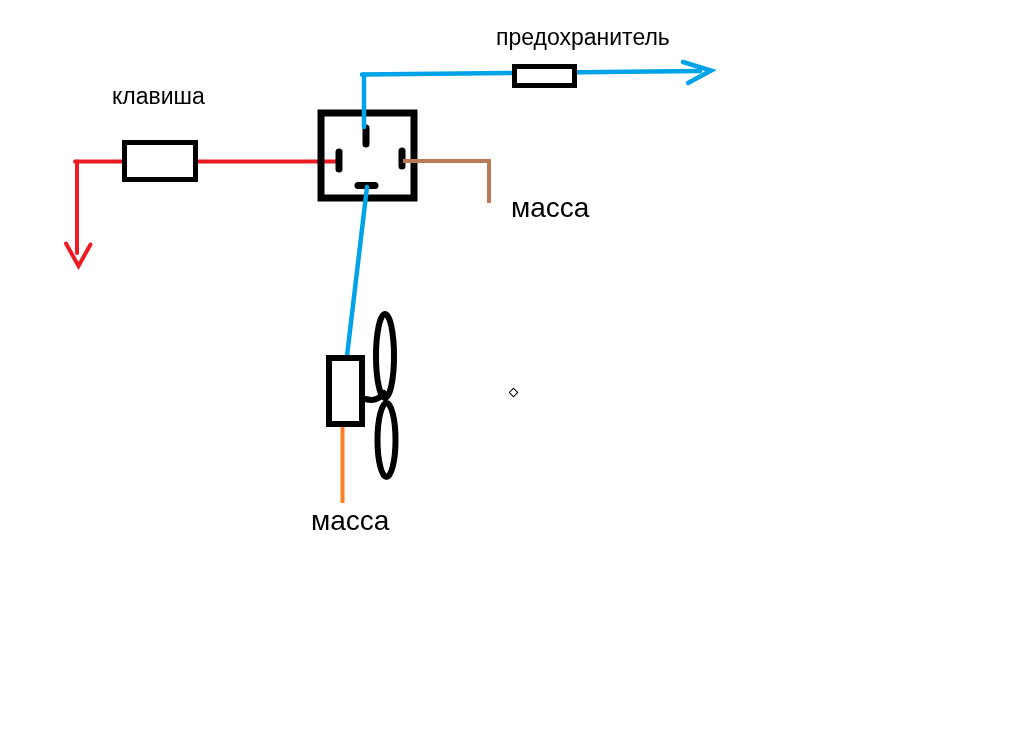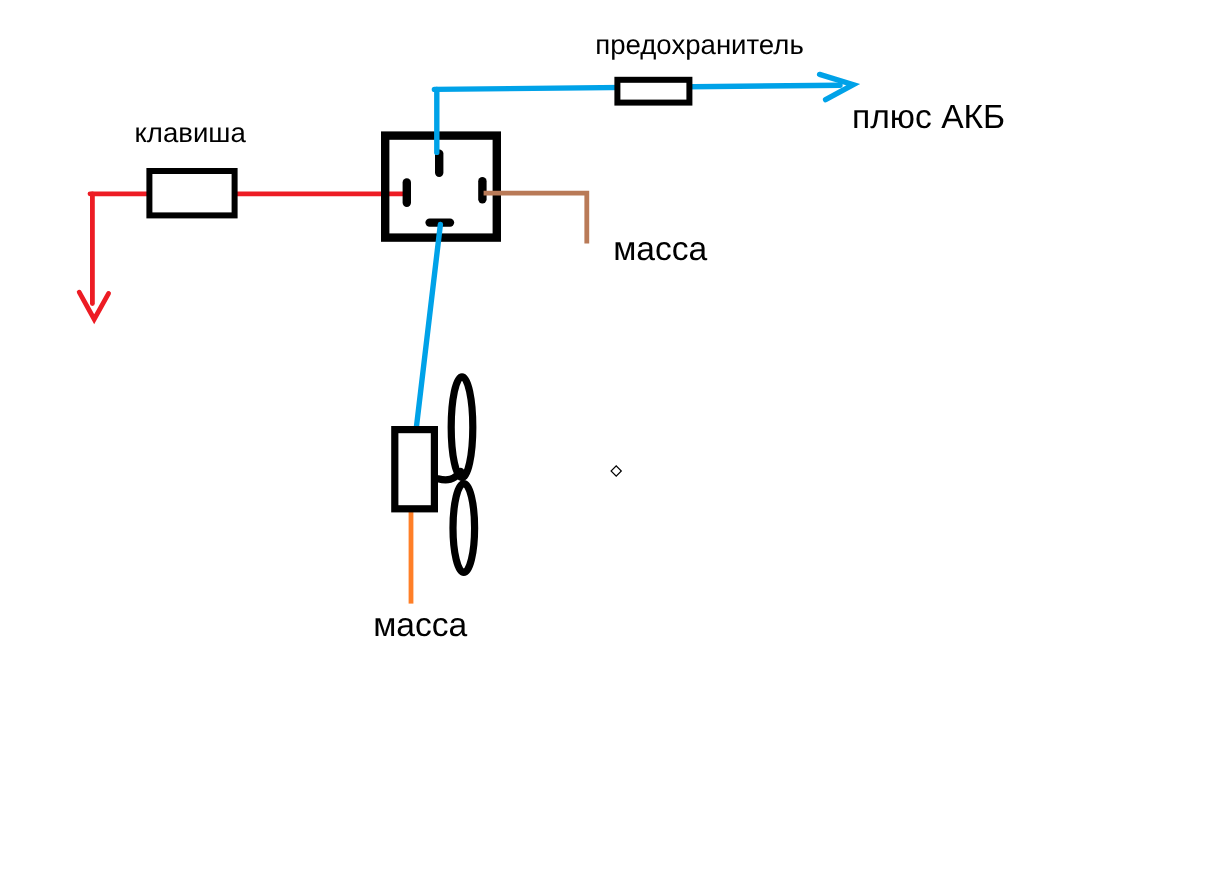--- a/index.html
+++ b/index.html
@@ -5,21 +5,21 @@
   html,body{margin:0;padding:0;}
   body{width:1024px;height:736px;background:#ffffff;overflow:hidden;
        font-family:"Liberation Sans","DejaVu Sans",sans-serif;}
   .canvas{position:relative;width:819px;height:736px;background:#ffffff;}
   .canvas svg{position:absolute;left:0;top:0;}
   .lbl{position:absolute;color:#000;white-space:nowrap;line-height:1.15;}
   .lbl-sm{font-size:23px;}
   .lbl-lg{font-size:28px;}
   #label-fuse{left:496px;top:24px;}
   #label-battery-plus{left:710px;top:82px;}
-  #label-switch{left:112px;top:97px;}
+  #label-switch{left:112px;top:83px;}
   #label-relay-ground{left:511px;top:192px;}
   #label-ignition-plus{left:31px;top:275px;}
   #label-fan{left:430px;top:399px;}
   #label-fan-ground{left:311px;top:505px;}
   #stray-mark{position:absolute;left:510px;top:389px;width:5px;height:5px;
       border:1.5px solid #000;transform:rotate(45deg);background:#fff;}
 </style>
 </head>
 <body>
 
@@ -62,20 +62,19 @@
 
     <g fill="#FFFFFF" stroke-width="6" stroke="#000000">
       <ellipse cx="385" cy="356" rx="9" ry="42"></ellipse>
       <ellipse cx="386.5" cy="440" rx="9" ry="37"></ellipse>
       <path d="M 365 399 C 373 401 378 400 384 393" fill="none" stroke-linecap="round"></path>
       <rect x="329" y="358" width="33" height="66"></rect>
     </g>
   </svg>
 
   <div class="lbl lbl-sm" id="label-fuse">предохранитель</div>
-  <div class="lbl lbl-lg" id="label-battery-plus">плюс АКБ</div>
   <div class="lbl lbl-sm" id="label-switch">клавиша</div>
   <div class="lbl lbl-lg" id="label-relay-ground">масса</div>
   <div class="lbl lbl-lg" id="label-fan-ground">масса</div>
 
   <div id="stray-mark"></div>
 
 </div>
 
 </body></html>

